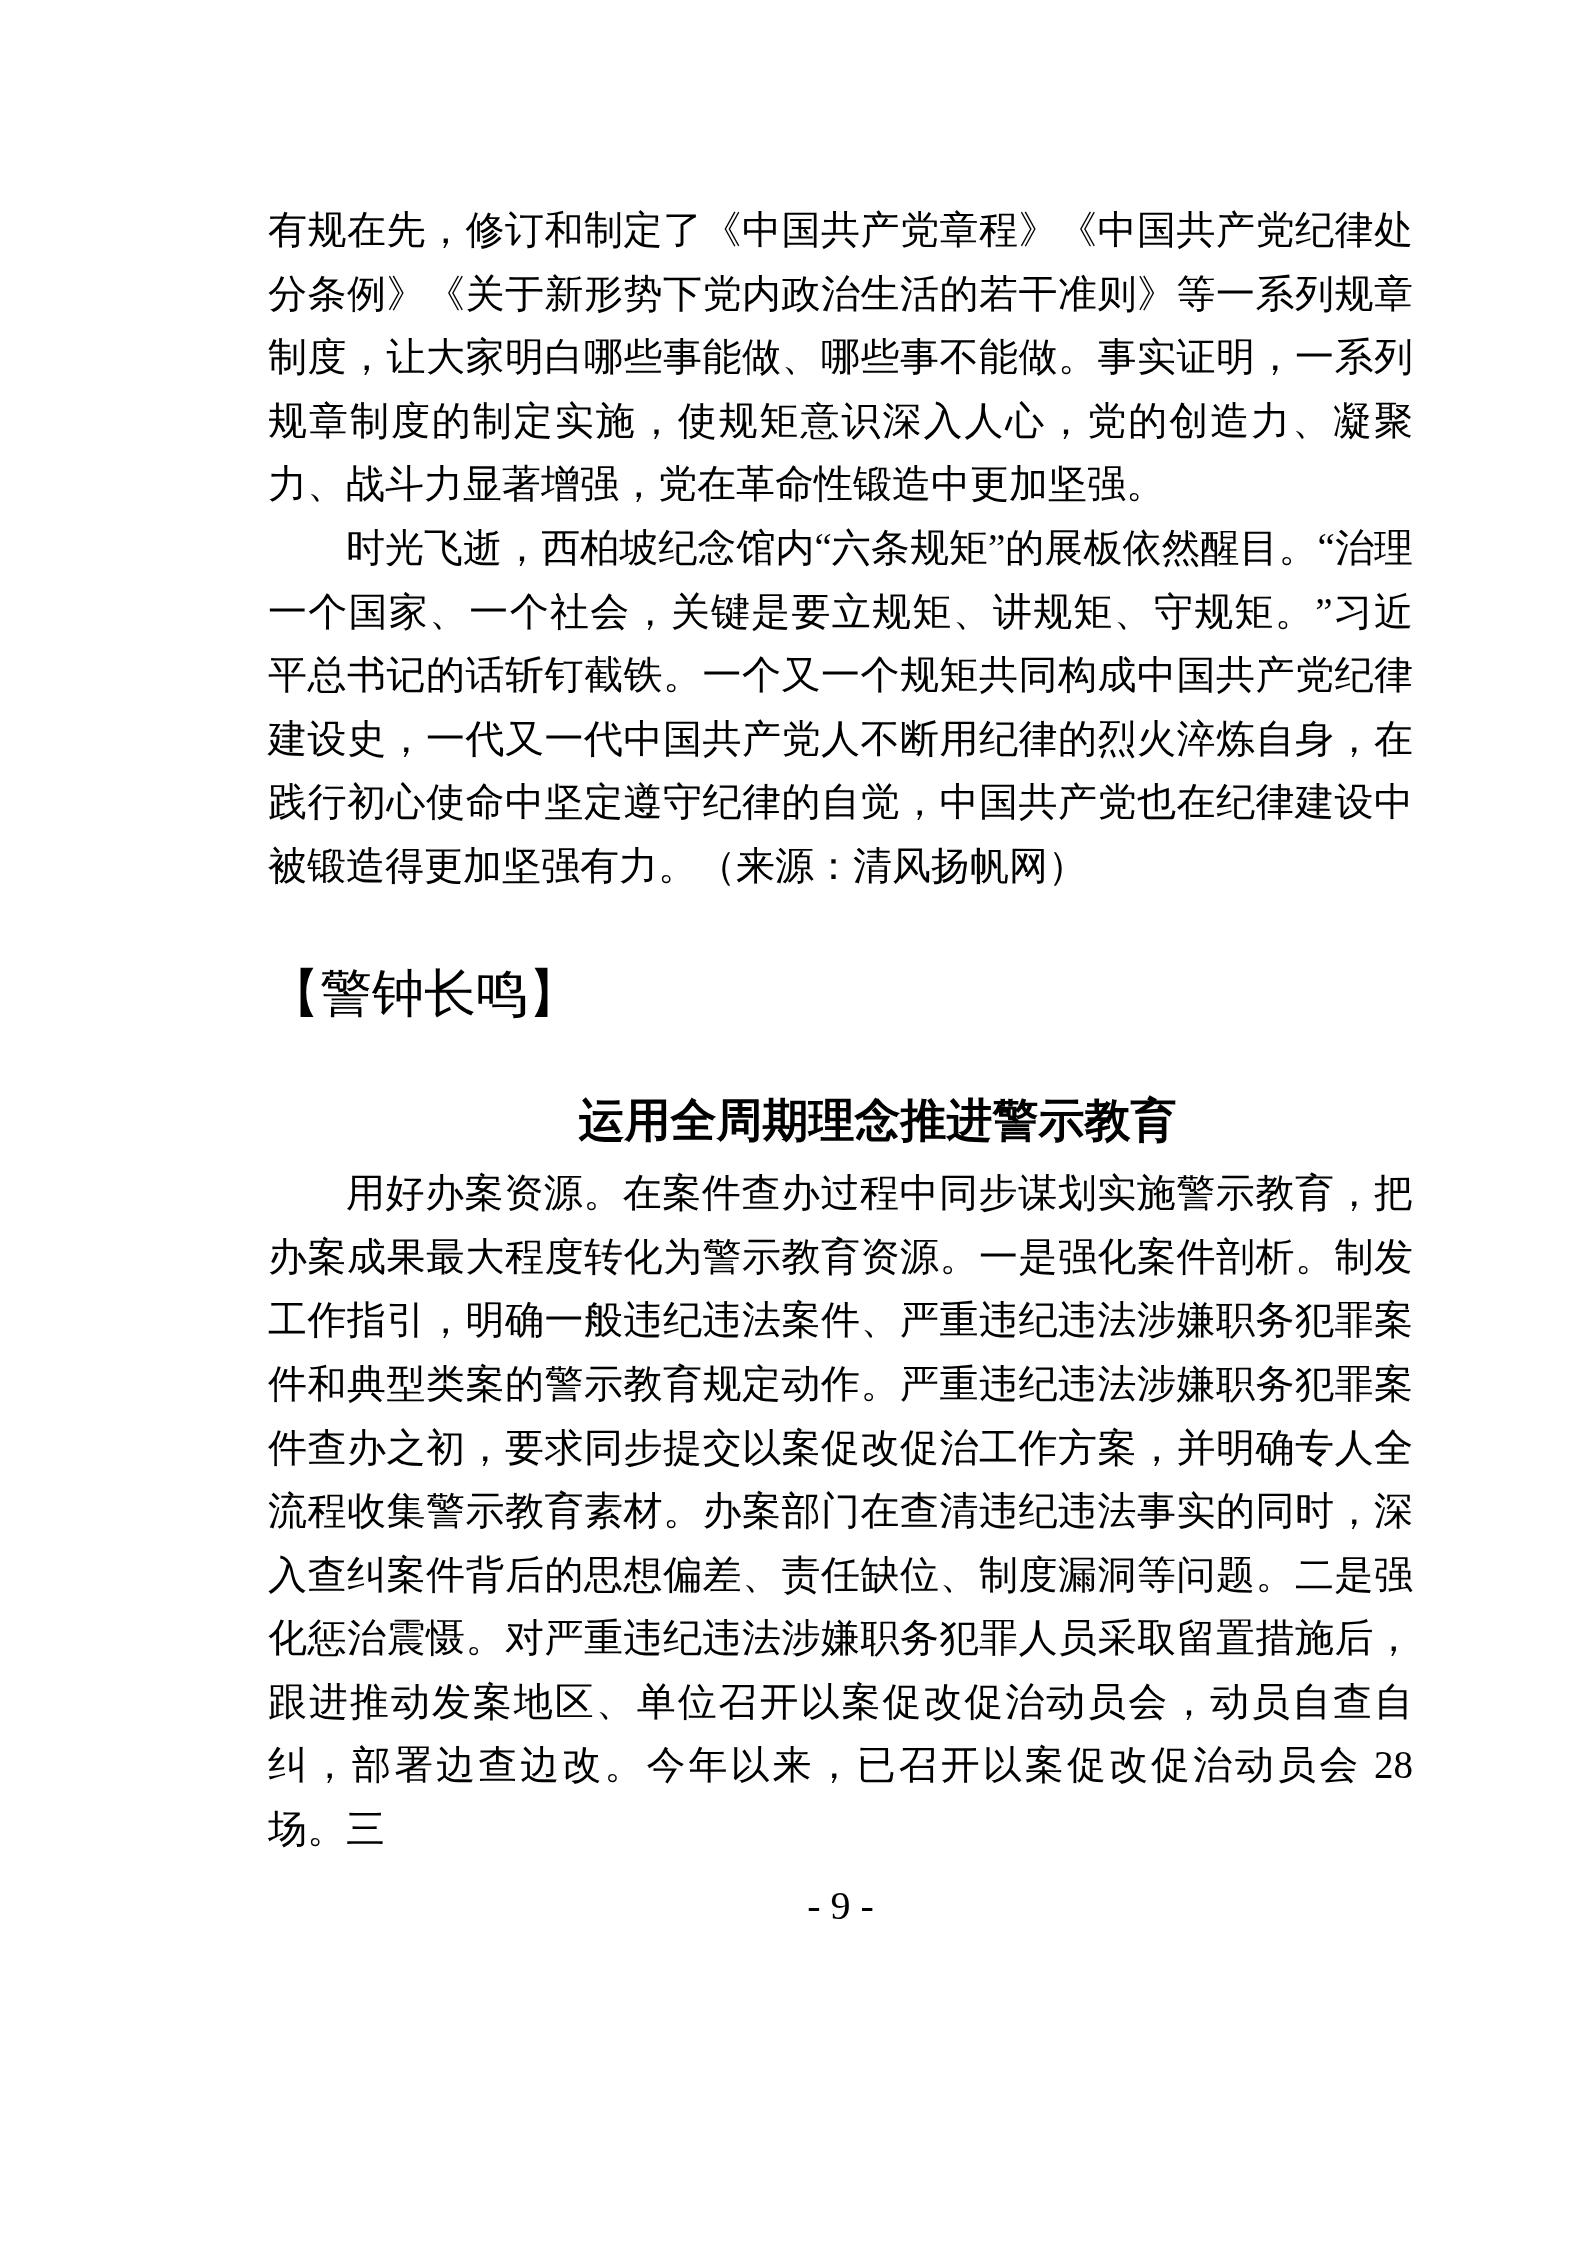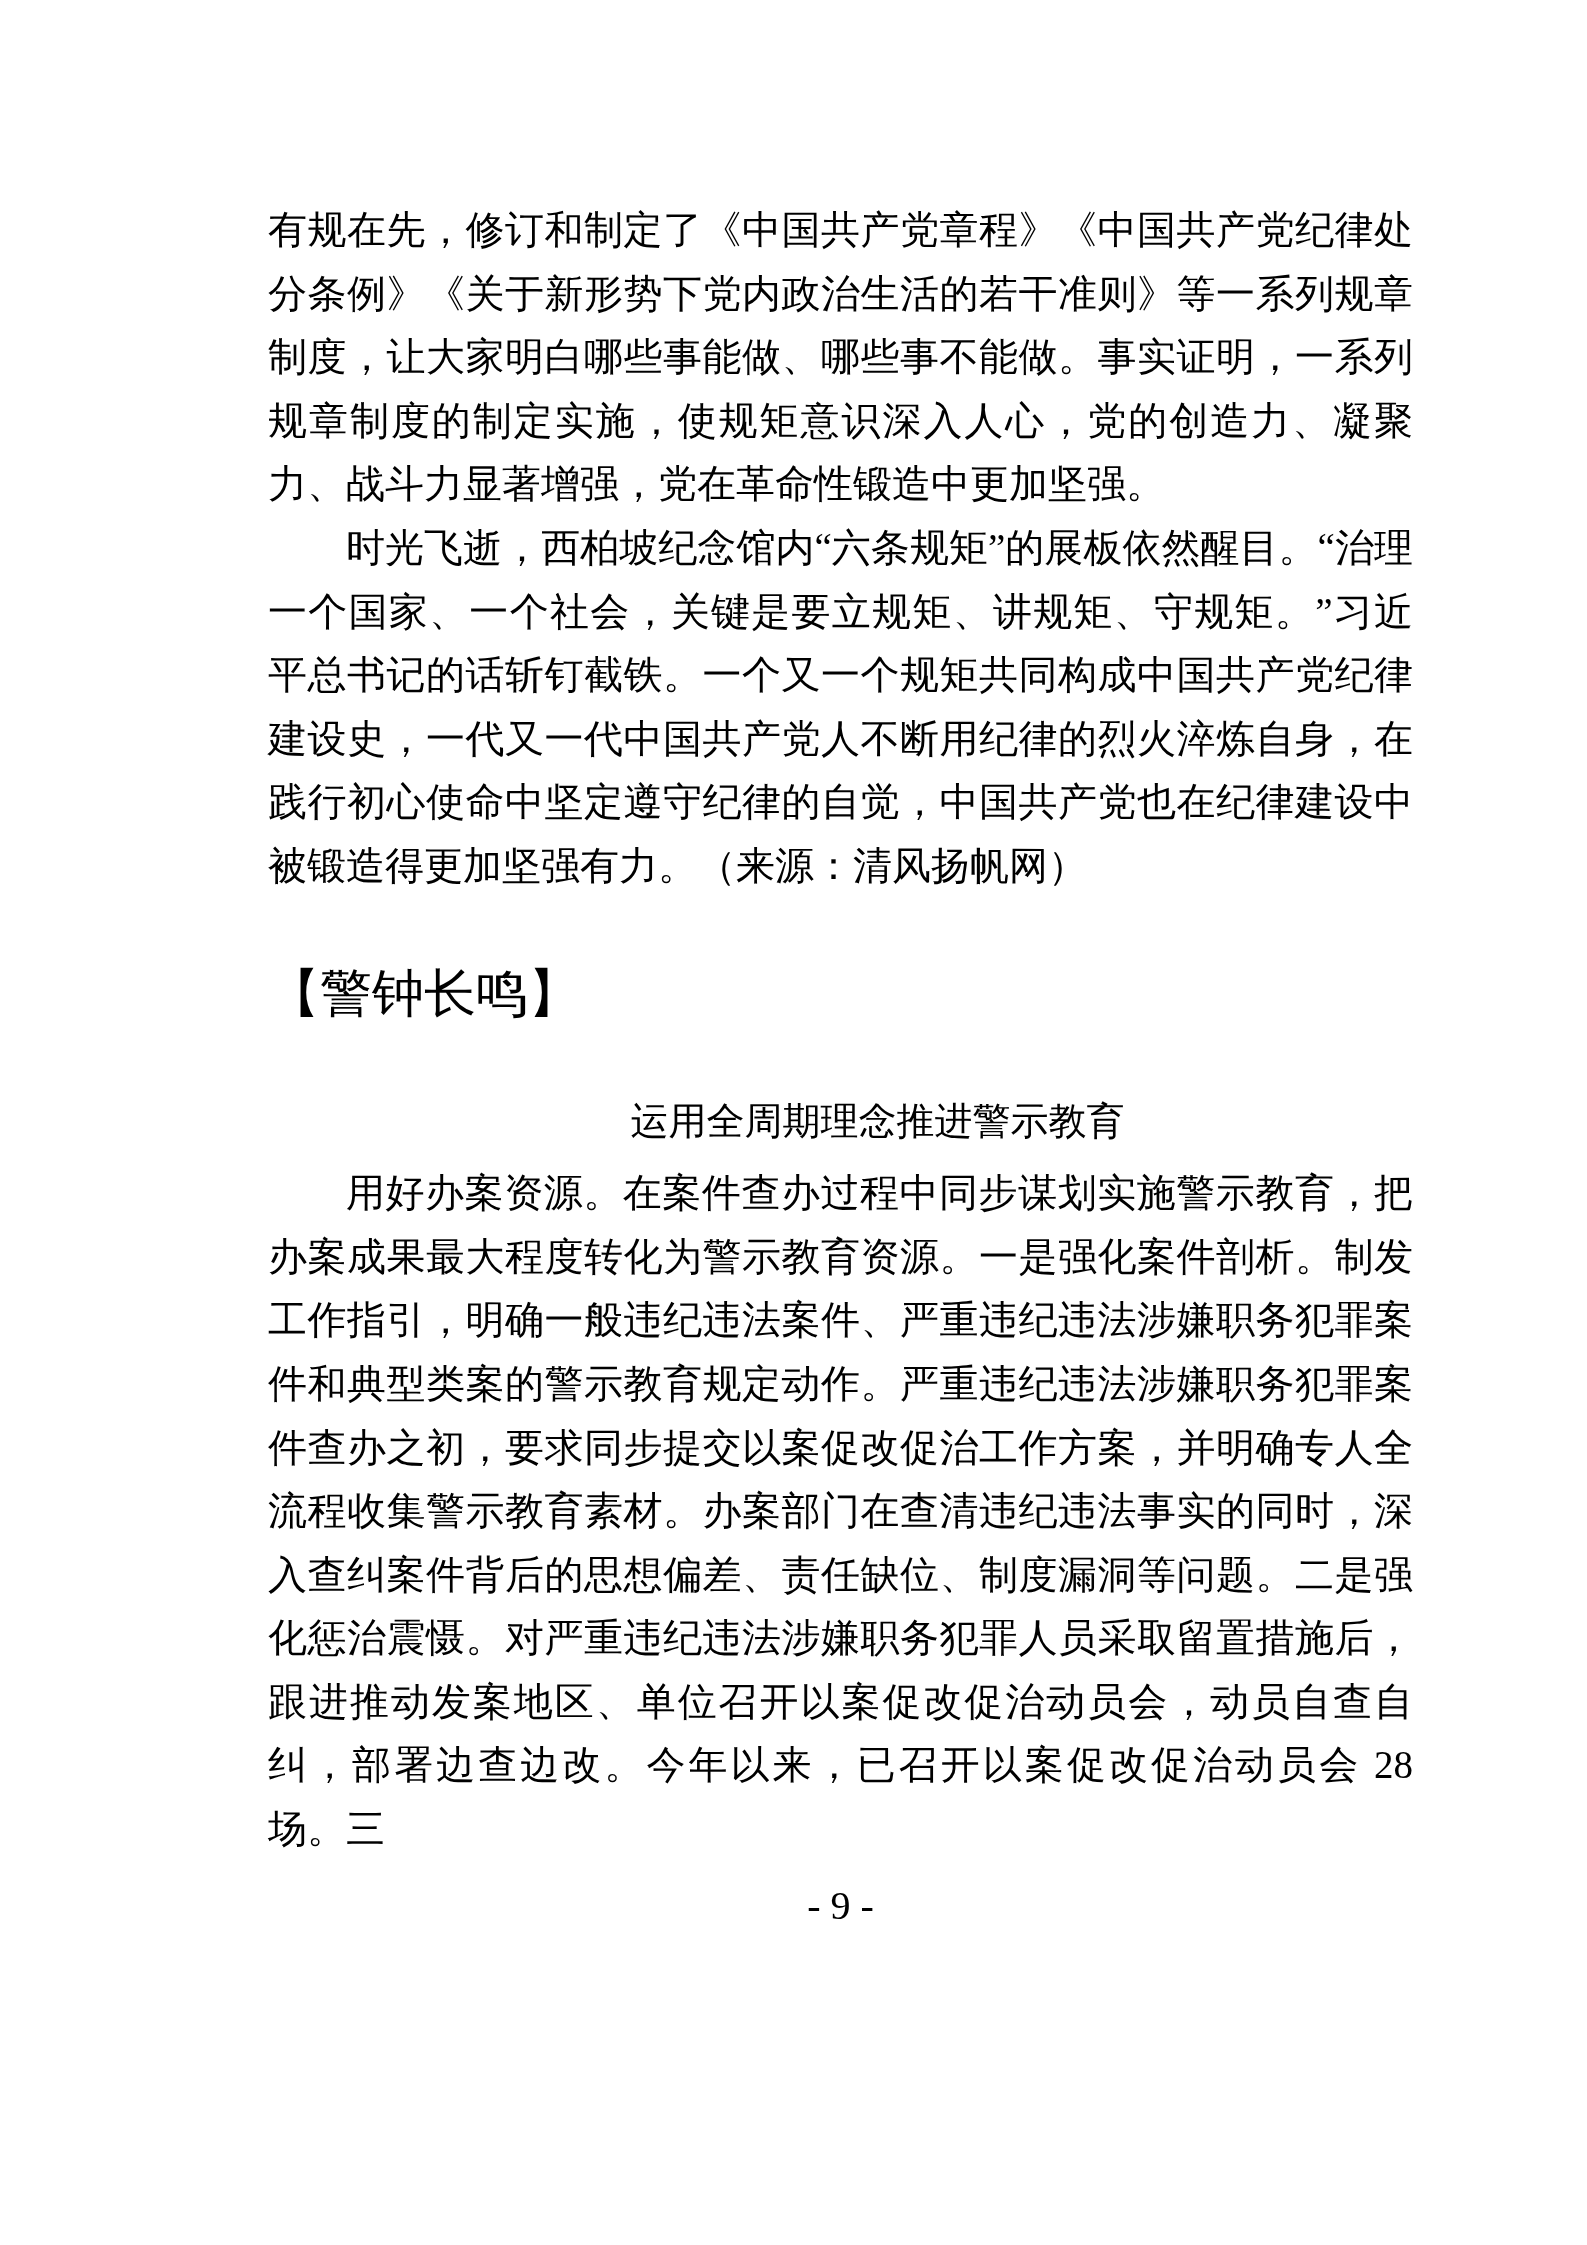--- a/index.html
+++ b/index.html
@@ -30,22 +30,22 @@
   }
   .para.indent { text-indent: 78px; }
   .section-header {
     margin: 64px 0 0 0;
     font-size: 52px;
     line-height: 63.6px;
     text-align: left;
   }
   .article-title {
     margin: 56px 0 0 74px;
-    font-size: 38px;
-    font-weight: normal;
+    font-size: 46px;
+    font-weight: bold;
     line-height: 80px;
     text-align: center;
   }
   .footer {
     margin-top: 20px;
     font-size: 40px;
     line-height: 50px;
     text-align: center;
     font-family: "Liberation Serif", serif;
   }

